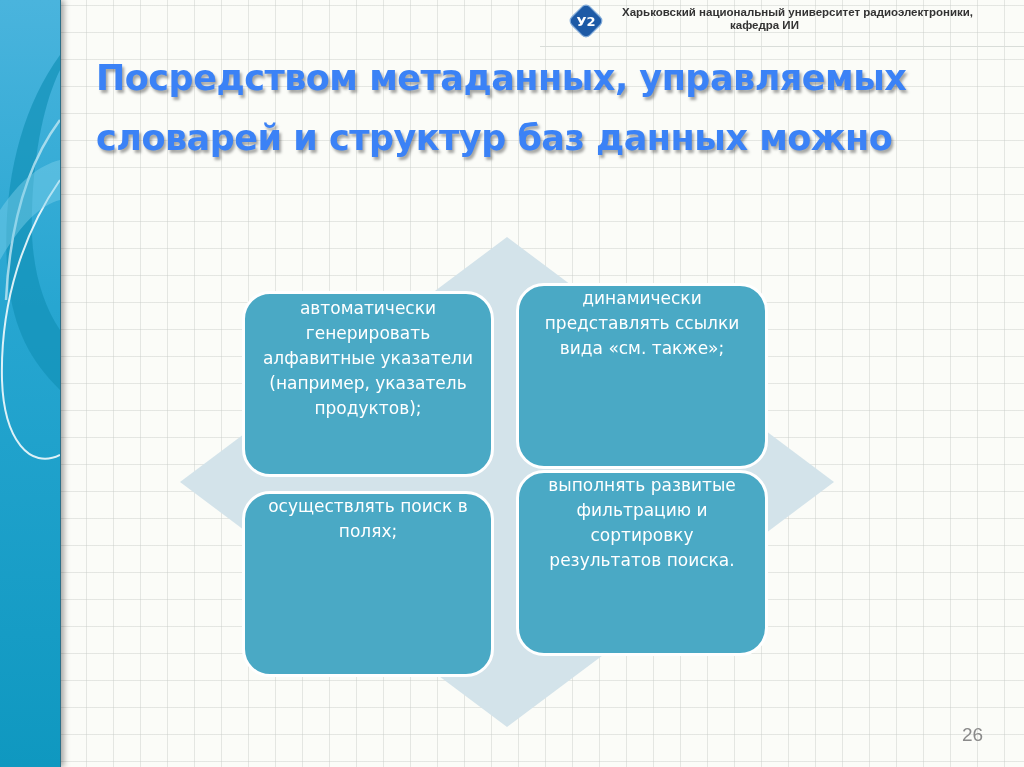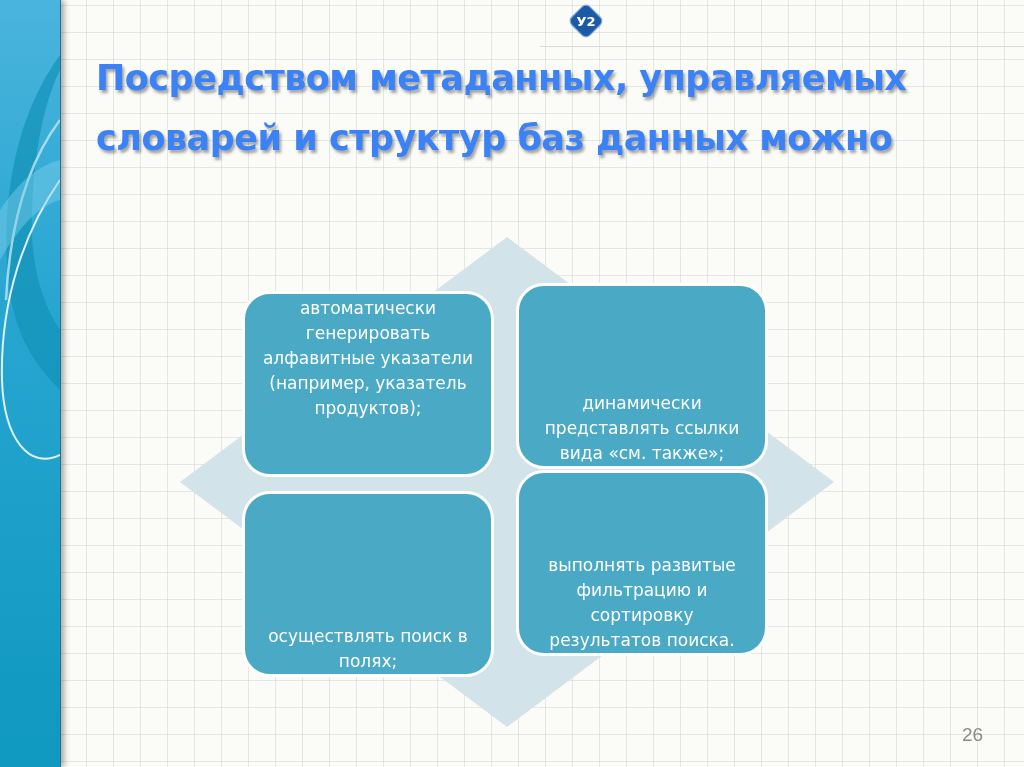--- a/index.html
+++ b/index.html
@@ -40,21 +40,21 @@
     text-shadow: 2px 3px 3px rgba(0,0,0,0.35);
     letter-spacing: -0.5px;
   }
   .diamond {
     position: absolute; left: 180px; top: 237px; width: 654px; height: 490px;
   }
   .box {
     position: absolute; width: 252px; height: 186px;
     background: #4aa9c5; border: 3px solid #ffffff;
     border-radius: 28px; box-sizing: border-box;
-    display: flex; align-items: flex-end; justify-content: center;
+    display: flex; align-items: flex-start; justify-content: center;
     text-align: center; color: #ffffff;
     font-family: "DejaVu Sans", sans-serif;
     font-size: 17px; line-height: 25px; padding: 0 14px;
     overflow: hidden;
   }
   .box span { display: block; }
   .b1 { left: 242px; top: 291px; align-items: flex-start; padding-top: 2px; }
   .b2 { left: 516px; top: 283px; }
   .b3 { left: 242px; top: 491px; }
   .b4 { left: 516px; top: 470px; }
@@ -72,20 +72,22 @@
     <path d="M60,180 C25,230 0,300 2,380 C4,440 30,470 60,455" stroke="#ffffff" stroke-width="2" fill="none" opacity="0.85"></path>
     <path d="M0,210 C20,180 40,165 60,160 L60,200 C40,205 20,225 0,260 Z" fill="#7fd0ea" opacity="0.45"></path>
   </svg>
 </div>
 
 <svg class="header-logo" viewBox="0 0 48 36">
   <rect x="8" y="2" width="32" height="32" rx="7" transform="rotate(45 24 18) scale(0.8) translate(6 4.5)" fill="#1d5aa6" stroke="#7fa9d8" stroke-width="1.5"></rect>
   <text x="24" y="23" text-anchor="middle" font-family="DejaVu Sans, sans-serif" font-weight="bold" font-size="13" fill="#ffffff">У2</text>
 </svg>
 <div class="header-text">
+  <span>Харьковский национальный университет радиоэлектроники,</span>
+  <span class="l2">кафедра ИИ</span>
 </div>
 <div class="header-rule"></div>
 
 <div class="title">Посредством метаданных, управляемых словарей и структур баз данных можно</div>
 
 <svg class="diamond" viewBox="0 0 654 490">
   <polygon points="327,0 654,245 327,490 0,245" fill="#d3e3ea"></polygon>
 </svg>
 
 <div class="box b1">

